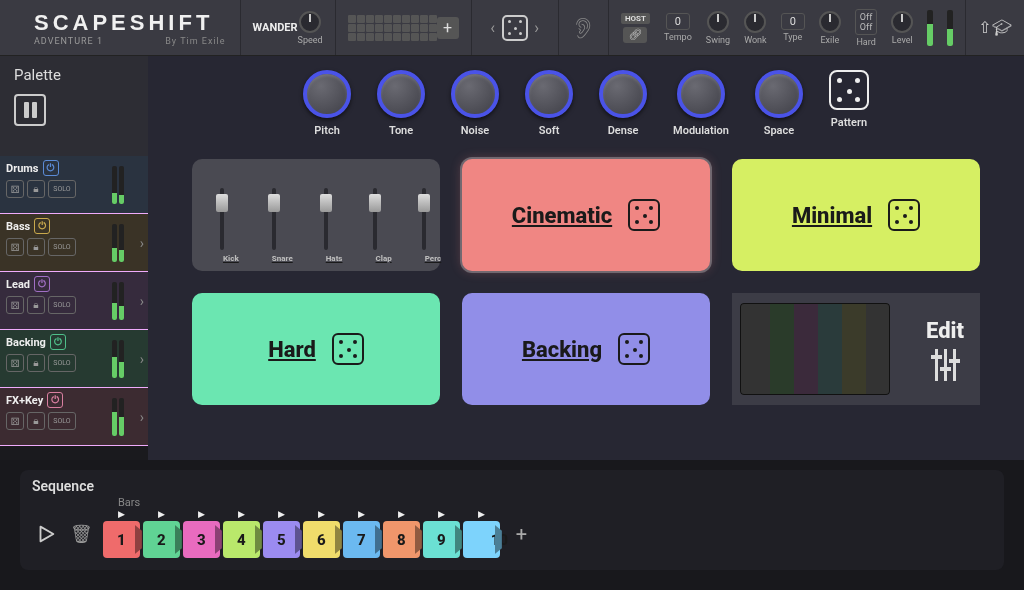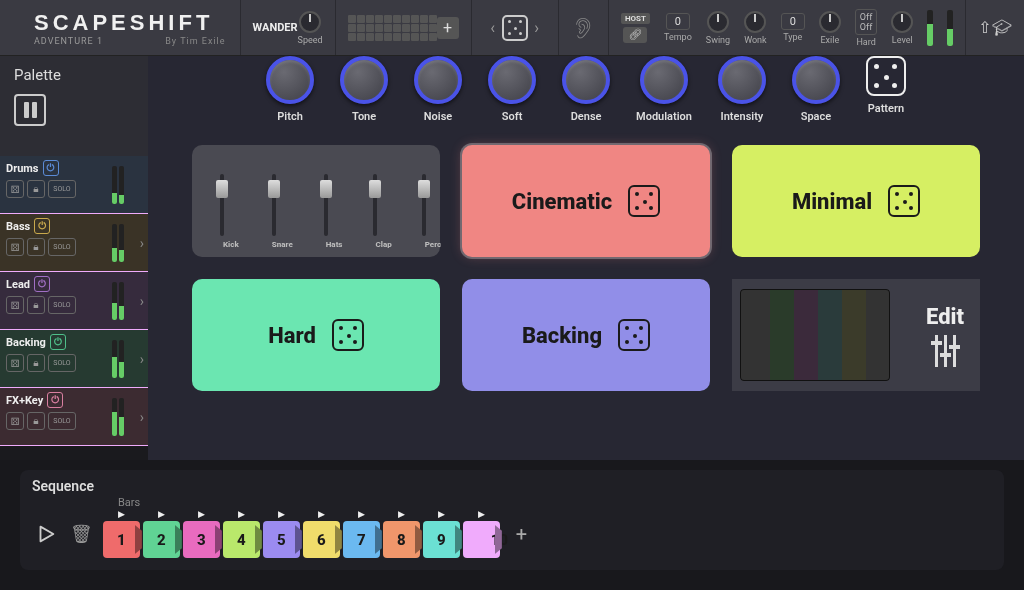--- a/index.html
+++ b/index.html
@@ -56,30 +56,30 @@
 .track-meters { position: absolute; right: 24px; top: 10px; display: flex; gap: 2px; }
 .track-meters .vmeter { height: 38px; width: 5px; }
 .track-chev { position: absolute; right: 4px; top: 50%; transform: translateY(-50%); color: #888; font-size: 14px; }
 .t-drums { background: #2a3340; } .t-drums .pwr { color: #5b8bd6; }
 .t-bass { background: #3a3326; } .t-bass .pwr { color: #c9a94d; }
 .t-lead { background: #362b3d; } .t-lead .pwr { color: #a06fc4; }
 .t-backing { background: #263a31; } .t-backing .pwr { color: #4fbf8a; }
 .t-fx { background: #3c2b31; } .t-fx .pwr { color: #d97fa0; }
 
 
-.main { position: absolute; top: 56px; left: 148px; right: 0; bottom: 130px; background: #272733; padding: 0 20px; }
+.main { position: absolute; top: 56px; left: 148px; right: 0; bottom: 130px; background: #272733; padding: 14px 20px; }
 .knob-row { display: flex; justify-content: center; gap: 26px; margin-bottom: 22px; }
 .knob-col { display: flex; flex-direction: column; align-items: center; gap: 6px; }
 .big-knob { width: 48px; height: 48px; border-radius: 50%; background: radial-gradient(circle at 35% 30%, #6a6a72, #3f3f47); border: 4px solid #4a53e8; box-shadow: 0 2px 4px rgba(0,0,0,.6), inset 0 2px 3px rgba(255,255,255,.15); }
 .knob-label { font-size: 11px; font-weight: 600; color: #ddd; }
 .pattern-dice { width: 40px; height: 40px; border: 2px solid #eee; border-radius: 8px; position: relative; background: transparent; }
 .pattern-dice .pip { width: 5px; height: 5px; background: #eee; }
 
 .tile-grid { display: grid; grid-template-columns: 248px 248px 248px; grid-auto-rows: 112px; gap: 22px; justify-content: center; }
-.tile { border-radius: 10px; display: flex; align-items: center; justify-content: center; gap: 16px; font-size: 22px; font-weight: 800; color: #1a1a1a; position: relative; }
+.tile { border-radius: 10px; display: flex; align-items: center; justify-content: center; gap: 16px; font-size: 22px; font-weight: 800; color: #1a1a1a; position: relative; text-decoration: underline; }
 .tile .tdice { width: 32px; height: 32px; border: 2px solid #1a1a1a; border-radius: 6px; position: relative; }
 .tile .tdice .pip { width: 4px; height: 4px; background: #1a1a1a; }
 
 .tile-faders { background: #4a4a52; display: flex; align-items: flex-end; justify-content: space-around; padding: 10px 14px 8px; }
 .fader-col { display: flex; flex-direction: column; align-items: center; gap: 4px; }
 .fader-track { width: 4px; height: 62px; background: #2a2a30; border-radius: 2px; position: relative; }
 .fader-cap { position: absolute; width: 12px; height: 18px; background: linear-gradient(#ddd,#999); border-radius: 2px; left: -4px; top: 6px; }
 .fader-label { font-size: 8px; color: #bbb; margin-left: 17px; }
 
 .tile-cinematic { background: #f08683; box-shadow: 0 0 0 2px #fff4, 0 0 12px #f086834d; }
@@ -107,21 +107,21 @@
 .play-btn svg { width: 22px; height: 22px; }
 .trash { font-size: 18px; color: #999; }
 .seq-steps { display: flex; gap: 3px; align-items: flex-end; }
 .step { width: 37px; display: flex; flex-direction: column; align-items: center; }
 .step-play { font-size: 9px; color: #eee; height: 12px; }
 .step-box { width: 37px; height: 37px; border-radius: 4px; display: flex; align-items: center; justify-content: center; font-size: 15px; font-weight: 800; color: #1a1a1a; position: relative; }
 .step-box::after { content: ""; position: absolute; right: -2px; top: 4px; bottom: 4px; width: 7px; background: inherit; filter: brightness(.6); clip-path: polygon(0 0, 100% 20%, 100% 80%, 0 100%); border-radius: 0 2px 2px 0; }
 .add-step { font-size: 20px; color: #aaa; margin-left: 6px; }
 
 .c1 { background:#ef6b6b; } .c2 { background:#60d394; } .c3 { background:#e86bbf; } .c4 { background:#b9e86b; } .c5 { background:#9b8bf0; }
-.c6 { background:#f0dc6b; } .c7 { background:#6bb9f0; } .c8 { background:#f0966b; } .c9 { background:#6be0d3; } .c10 { background:#f0abfc;padding-left:36px; }
+.c6 { background:#f0dc6b; } .c7 { background:#6bb9f0; } .c8 { background:#f0966b; } .c9 { background:#6be0d3; } .c10 { background:#7dd3fc;padding-left:36px; }
 
 .dice-pips-5 .pip:nth-child(1){top:18%;left:18%;} .dice-pips-5 .pip:nth-child(2){top:18%;right:18%;}
 .dice-pips-5 .pip:nth-child(3){top:46%;left:46%;} .dice-pips-5 .pip:nth-child(4){bottom:18%;left:18%;}
 .dice-pips-5 .pip:nth-child(5){bottom:18%;right:18%;}
 </style>
 </head>
 <body>
 
 <div class="topbar">
   <div class="brand">
@@ -371,24 +371,20 @@
         <div class="big-knob"></div>
         <div class="knob-label">Soft</div>
       </div>
       <div class="knob-col">
         <div class="big-knob"></div>
         <div class="knob-label">Dense</div>
       </div>
       <div class="knob-col">
         <div class="big-knob"></div>
         <div class="knob-label">Modulation</div>
-      </div>
-      <div class="knob-col">
-        <div class="big-knob"></div>
-        <div class="knob-label">Intensity</div>
       </div>
       <div class="knob-col">
         <div class="big-knob"></div>
         <div class="knob-label">Space</div>
       </div>
       <div class="knob-col">
         <div class="pattern-dice dice-pips-5">
           <span class="pip"></span>
           <span class="pip"></span>
           <span class="pip"></span>

